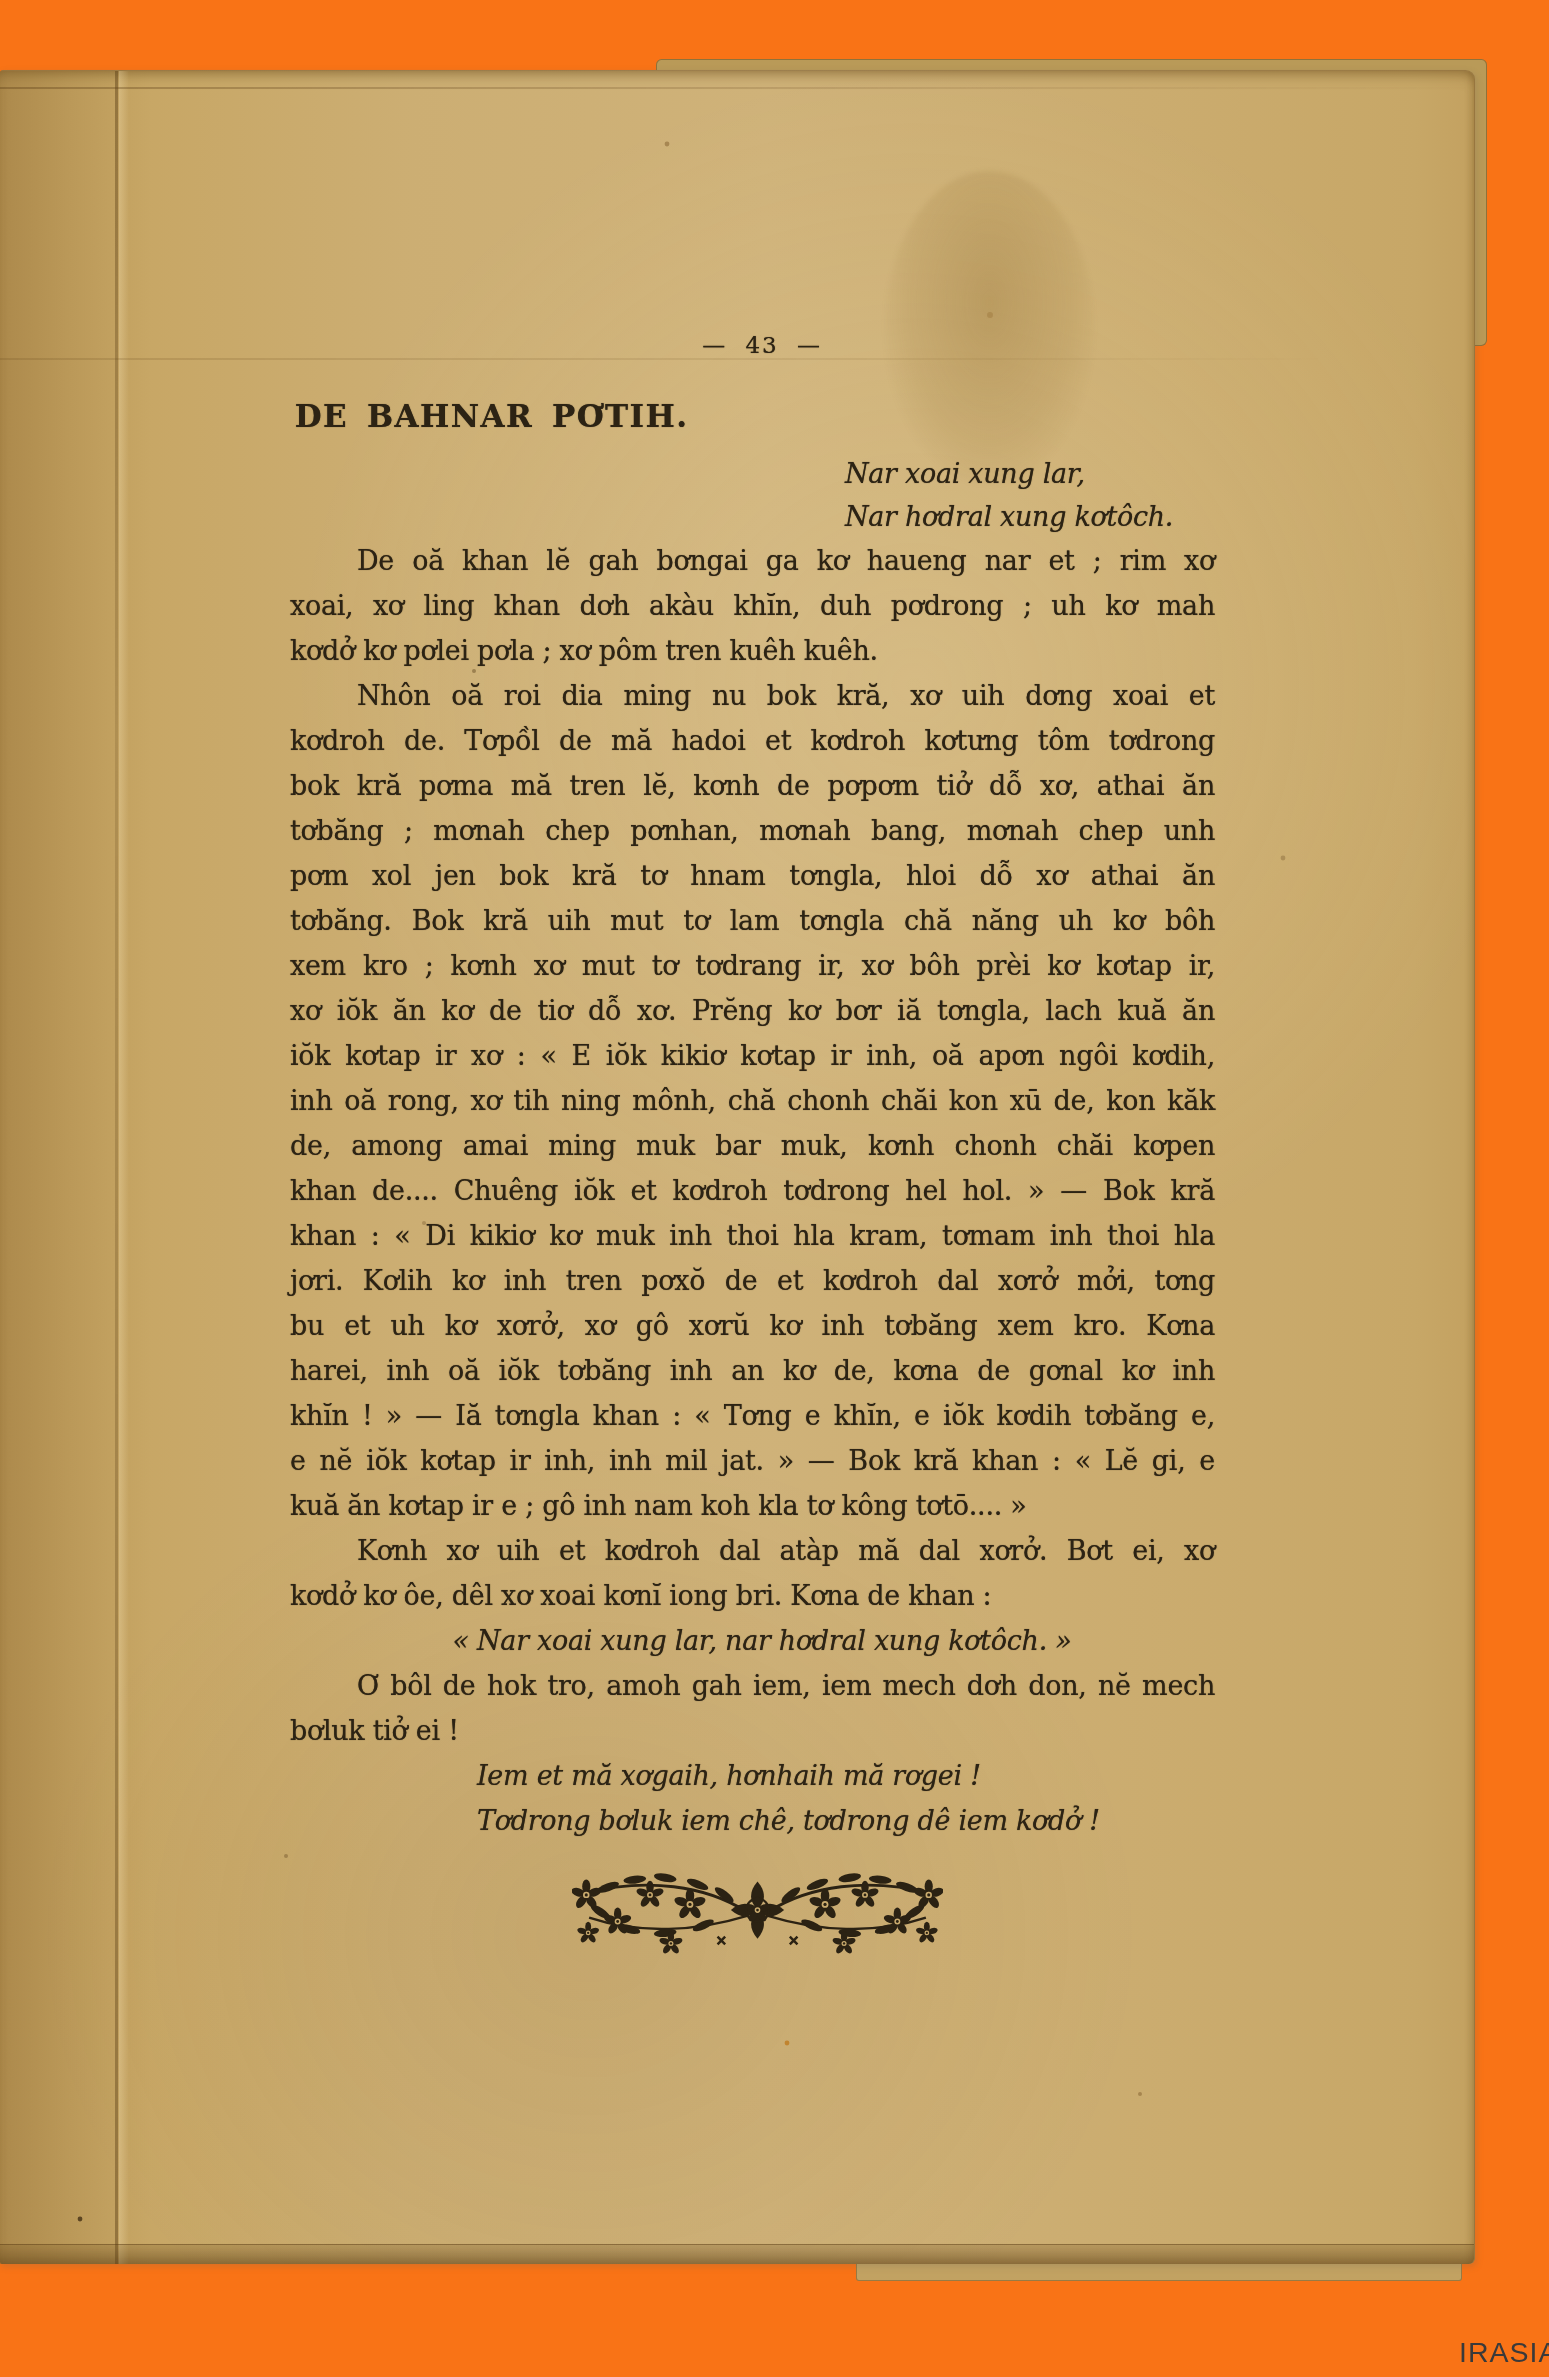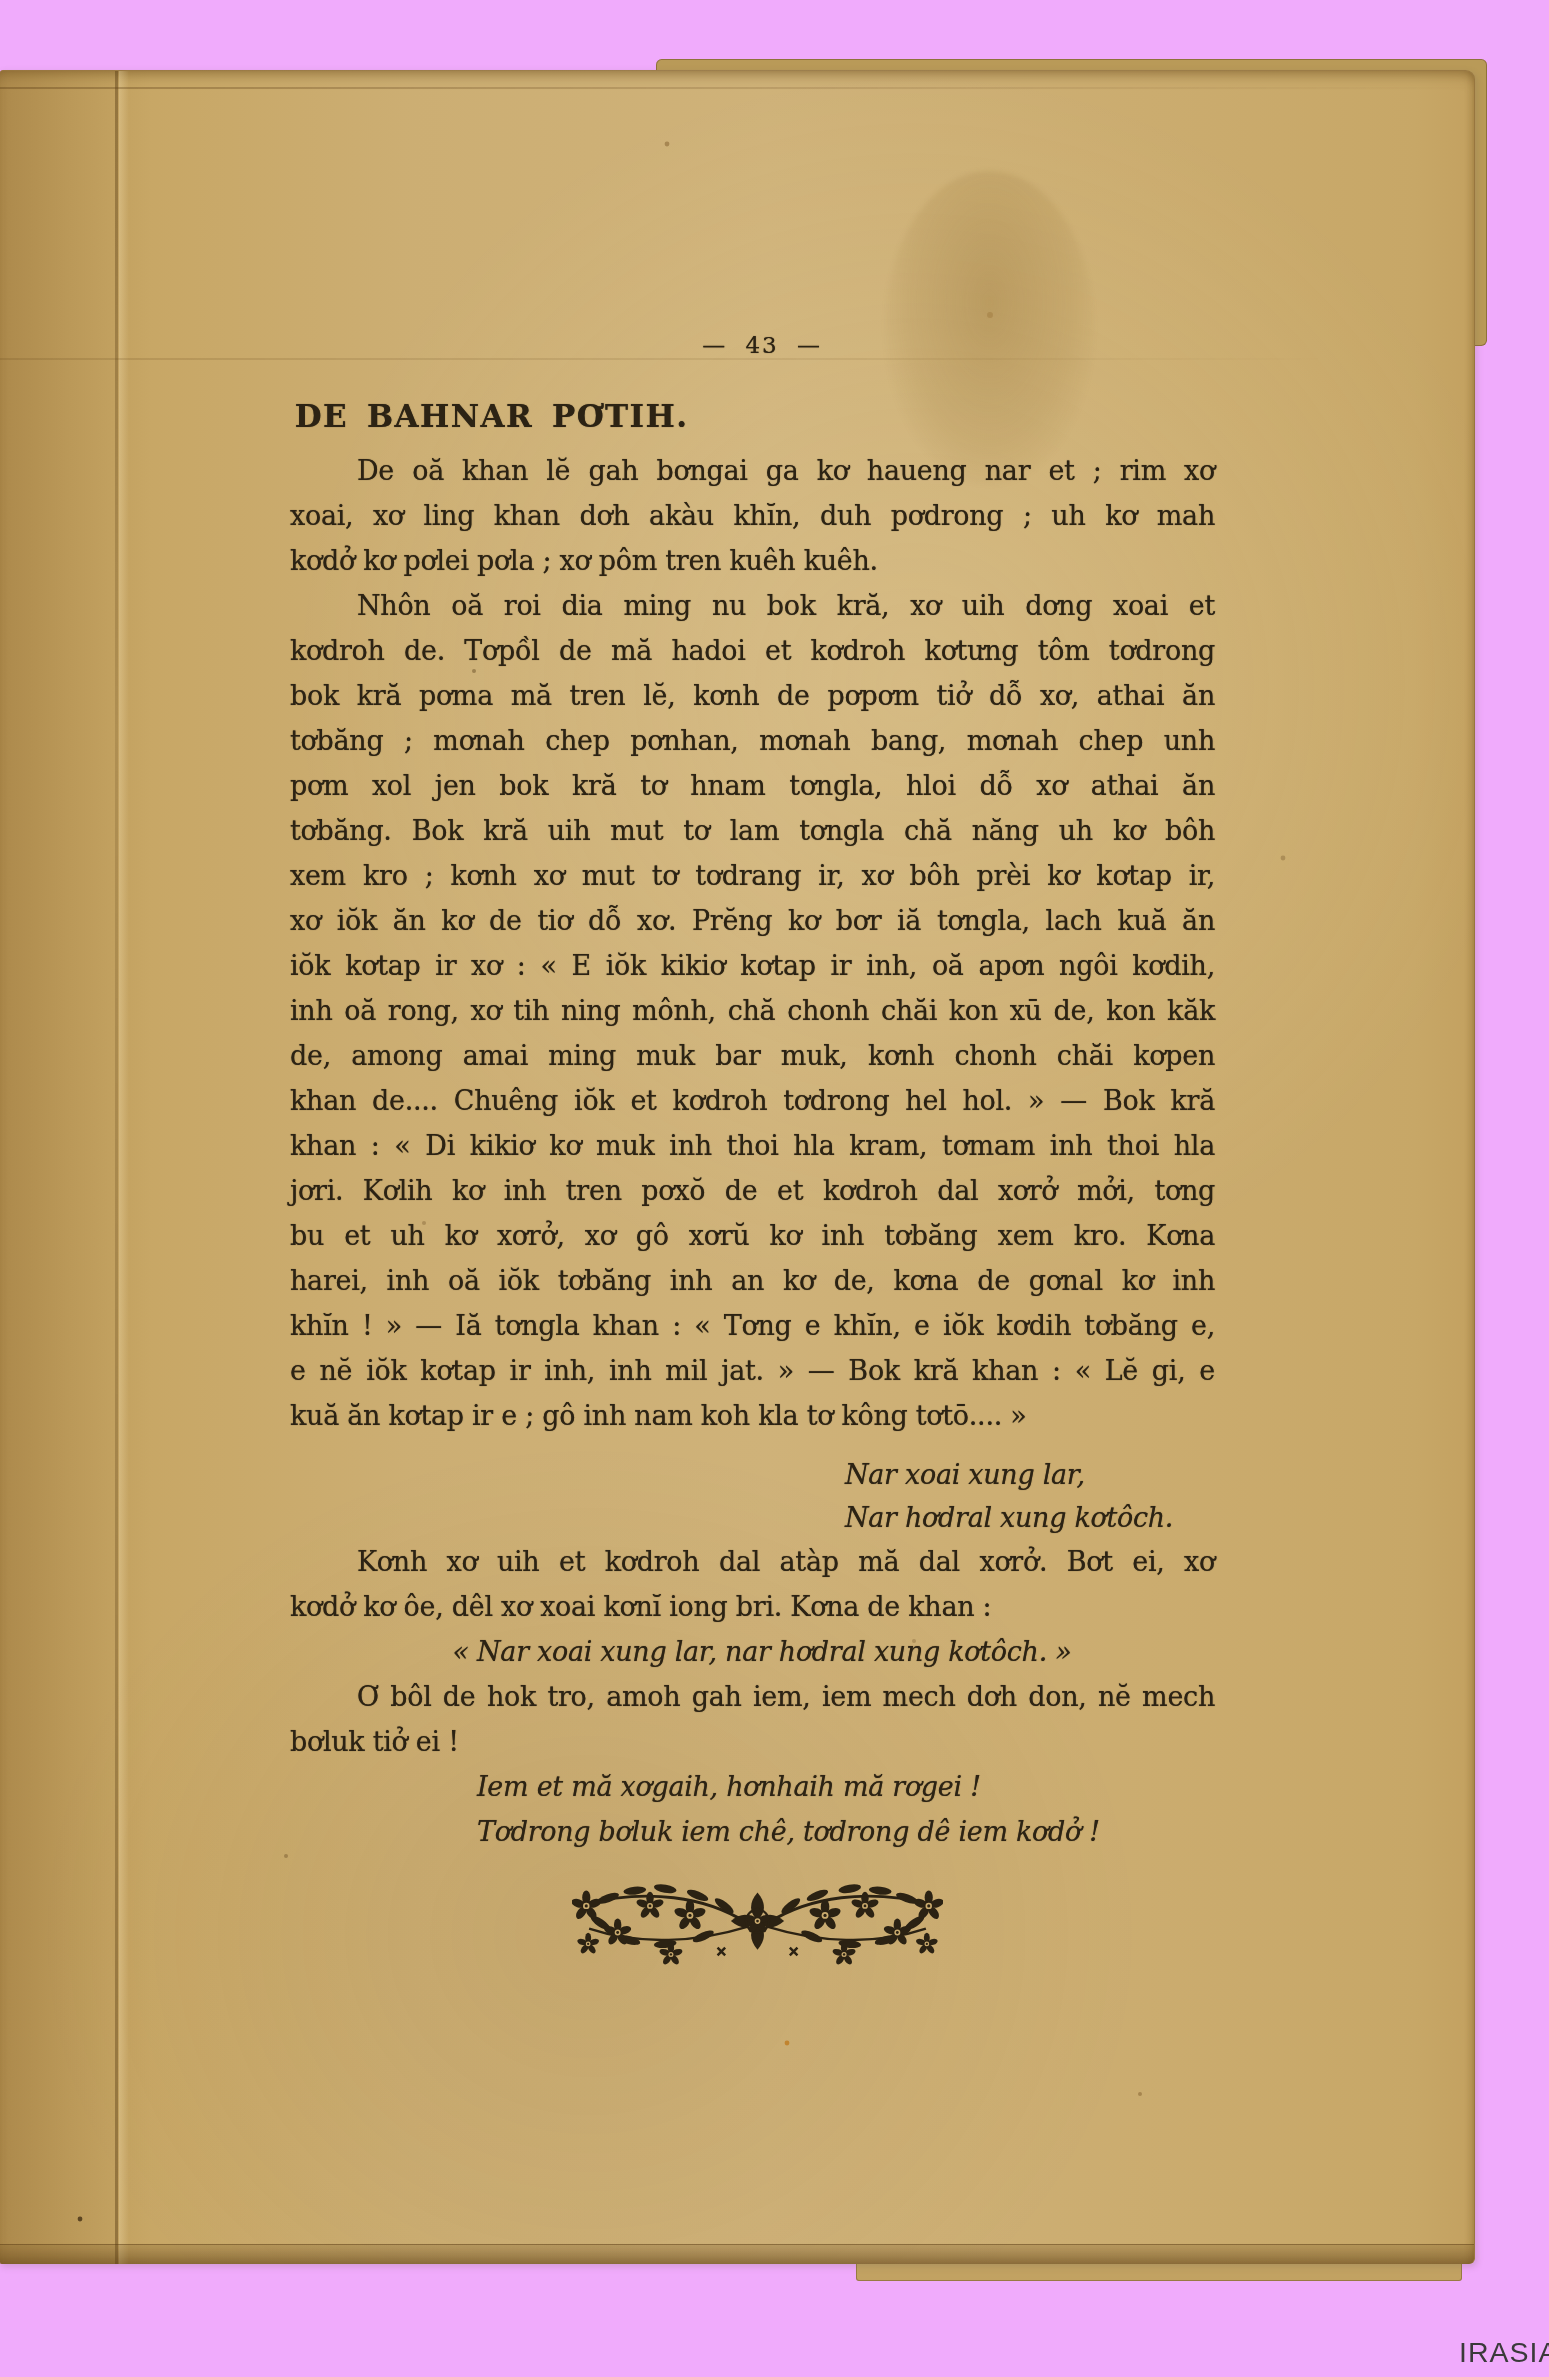--- a/index.html
+++ b/index.html
@@ -1,18 +1,18 @@
 <!DOCTYPE html>
 <html style="font-size:15px"><head>
 <meta charset="utf-8">
 <style>
   html,body { margin:0; padding:0; background:#e9e7e2; }
   .scan {
     position:relative; width:1549px; height:2378px; overflow:hidden;
-    background:#f0abfc;
+    background:#f97316;
     font-family:"DejaVu Serif", serif;
   }
   
   .under-sheet-top {
     position:absolute; left:656px; top:59px; width:829px; height:285px;
     background:#b99a58; border:1px solid rgba(110,82,35,.55); border-radius:5.7px;
   }
   .under-sheet-bottom {
     position:absolute; left:856px; top:2252px; width:604px; height:27px;
     background:#c2a262; border:1px solid rgba(110,82,35,.5); border-radius:2.9px;
@@ -132,20 +132,24 @@
     <div class="stain-fingerprint"></div>
     <div class="specks"></div>
     <div class="bottom-edge-band"></div>
   </div>
 
   <div class="content">
     <div class="header-no">—  43  —</div>
     <div class="page-title">DE BAHNAR PƠTIH.</div>
 
     <div>
+        <div class="block epigraph">
+          <div class="line">Nar xoai xung lar,</div>
+          <div class="line">Nar hơdral xung kơtôch.</div>
+        </div>
         <div class="block para">
           <div class="line first">De oă khan lĕ gah bơngai ga kơ haueng nar et ; rim xơ</div>
           <div class="line">xoai, xơ ling khan dơh akàu khĭn, duh pơdrong ; uh kơ mah</div>
           <div class="line last">kơdở kơ pơlei pơla ; xơ pôm tren kuêh kuêh.</div>
           <div class="line first">Nhôn oă roi dia ming nu bok kră, xơ uih dơng xoai et</div>
           <div class="line">kơdroh de. Tơpồl de mă hadoi et kơdroh kơtưng tôm tơdrong</div>
           <div class="line">bok kră pơma mă tren lĕ, kơnh de pơpơm tiở dỗ xơ, athai ăn</div>
           <div class="line">tơbăng ; mơnah chep pơnhan, mơnah bang, mơnah chep unh</div>
           <div class="line">pơm xol jen bok kră tơ hnam tơngla, hloi dỗ xơ athai ăn</div>
           <div class="line">tơbăng. Bok kră uih mut tơ lam tơngla chă năng uh kơ bôh</div>
@@ -155,24 +159,20 @@
           <div class="line">inh oă rong, xơ tih ning mônh, chă chonh chăi kon xū de, kon kăk</div>
           <div class="line">de, among amai ming muk bar muk, kơnh chonh chăi kơpen</div>
           <div class="line">khan de.... Chuêng iŏk et kơdroh tơdrong hel hol. » — Bok kră</div>
           <div class="line">khan : « Di kikiơ kơ muk inh thoi hla kram, tơmam inh thoi hla</div>
           <div class="line">jơri. Kơlih kơ inh tren pơxŏ de et kơdroh dal xơrở mởi, tơng</div>
           <div class="line">bu et uh kơ xơrở, xơ gô xơrŭ kơ inh tơbăng xem kro. Kơna</div>
           <div class="line">harei, inh oă iŏk tơbăng inh an kơ de, kơna de gơnal kơ inh</div>
           <div class="line">khĭn ! » — Iă tơngla khan : « Tơng e khĭn, e iŏk kơdih tơbăng e,</div>
           <div class="line">e nĕ iŏk kơtap ir inh, inh mil jat. » — Bok kră khan : « Lĕ gi, e</div>
           <div class="line last">kuă ăn kơtap ir e ; gô inh nam koh kla tơ kông tơtō.... »</div>
-        </div>
-        <div class="block epigraph">
-          <div class="line">Nar xoai xung lar,</div>
-          <div class="line">Nar hơdral xung kơtôch.</div>
         </div>
         <div class="block para">
           <div class="line first">Kơnh xơ uih et kơdroh dal atàp mă dal xơrở. Bơt ei, xơ</div>
           <div class="line last">kơdở kơ ôe, dêl xơ xoai kơnĭ iong bri. Kơna de khan :</div>
         </div>
         <div class="block quote">
           <div class="line">« Nar xoai xung lar, nar hơdral xung kơtôch. »</div>
         </div>
         <div class="block para">
           <div class="line first">Ơ bôl de hok tro, amoh gah iem, iem mech dơh don, nĕ mech</div>

